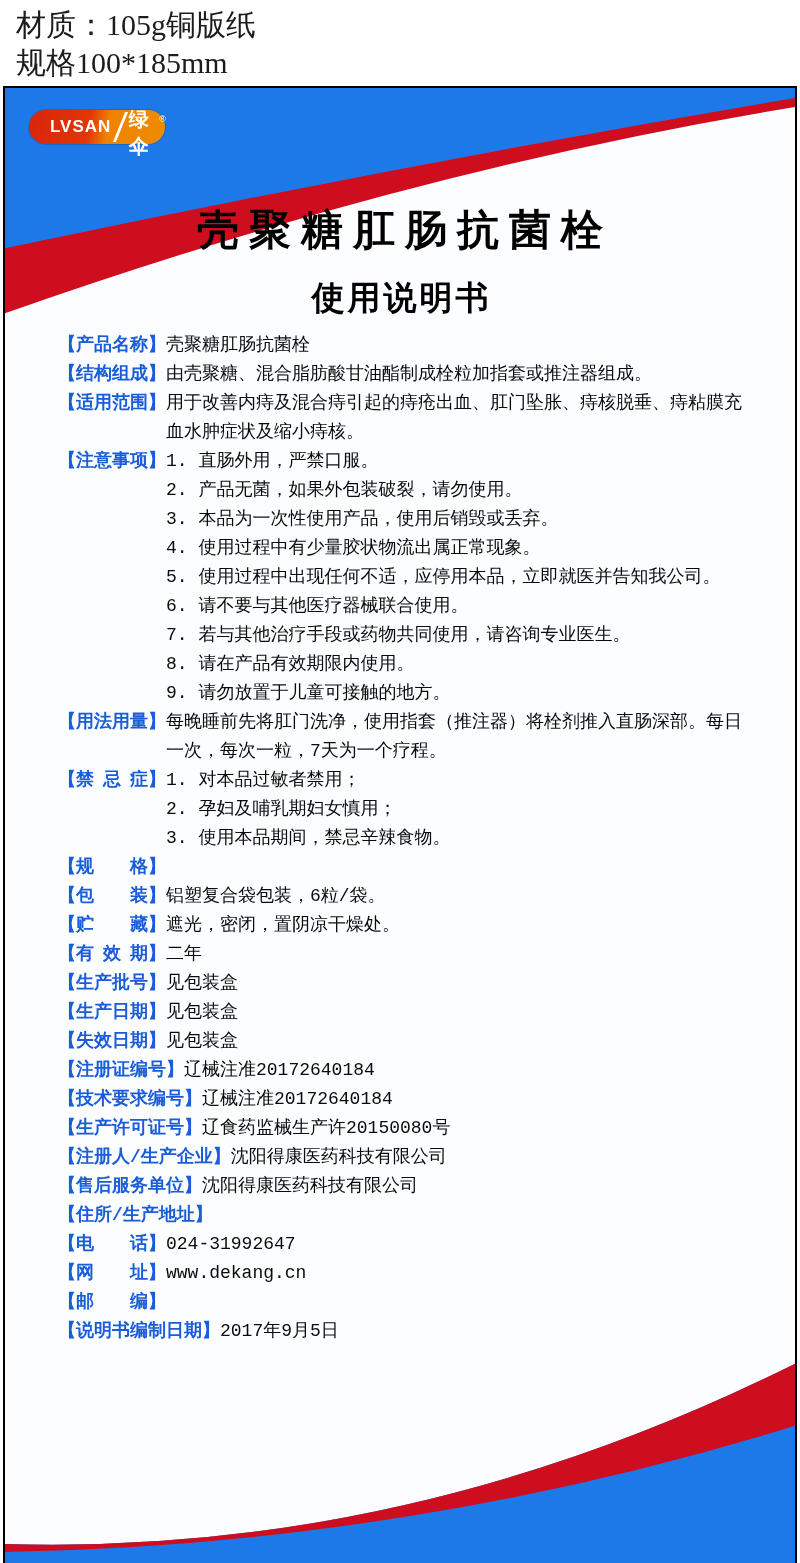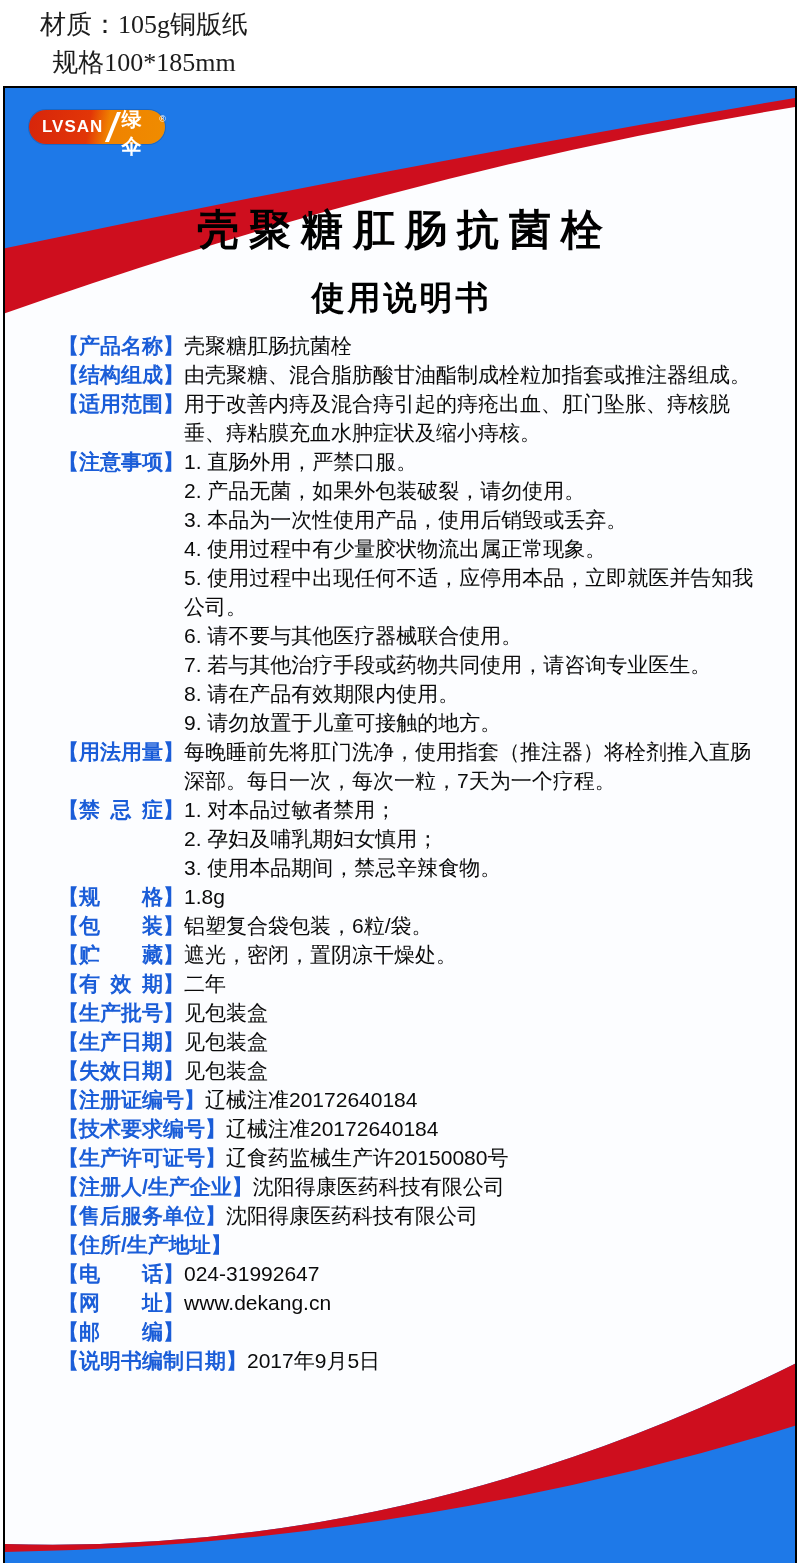--- a/index.html
+++ b/index.html
@@ -1,44 +1,44 @@
 <!DOCTYPE html>
 <html><head>
 <meta charset="utf-8">
 <style>
   html,body{margin:0;padding:0;background:#ffffff;}
   #page{position:relative;width:800px;height:1563px;background:#ffffff;overflow:hidden;
         font-family:"Liberation Sans","DejaVu Sans",sans-serif;}
 
   
-  .proof-note{position:absolute;left:40px;top:6px;color:#1c1c1c;
+  .proof-note{position:absolute;left:16px;top:6px;color:#1c1c1c;
               font-family:"Liberation Serif","DejaVu Serif",serif;
-              font-size:26px;line-height:38px;text-align:center;}
+              font-size:30px;line-height:38px;}
 
   
   #panel{position:absolute;left:3px;top:86px;width:790px;height:1477px;
          border:2px solid #000;border-bottom:none;background:#1E79E8;overflow:hidden;}
   #panel svg{position:absolute;left:0;top:0;width:100%;height:100%;display:block;}
 
   
   .logo{position:absolute;left:24px;top:22px;width:136px;height:34px;border-radius:17px;
         background:linear-gradient(100deg,#D7250B 0%,#E23607 44%,#F08200 58%,#EF8C00 100%);
         display:flex;align-items:center;box-shadow:0 0 0 1px rgba(0,0,0,0.15);}
-  .logo .latin{color:#fff;font-size:17px;font-weight:700;letter-spacing:1px;padding-left:13px;}
+  .logo .latin{color:#fff;font-size:17px;font-weight:700;letter-spacing:1px;padding-left:21px;}
   .logo .slash{width:5px;height:30px;background:#fff;transform:skewX(-22deg);margin:0 6px 0 8px;}
   .logo .cn{color:#fff;font-size:20px;font-weight:700;letter-spacing:2px;margin-top:12px;}
   .logo .reg{color:#fff;font-size:9px;vertical-align:super;position:relative;top:-8px;left:1px;}
 
   .title{position:absolute;left:0;top:114px;width:100%;text-align:center;color:#000;
          font-size:42px;font-weight:700;letter-spacing:10px;text-indent:10px;}
   .subtitle{position:absolute;left:0;top:188px;width:100%;text-align:center;color:#000;
             font-size:33px;font-weight:700;letter-spacing:3px;text-indent:3px;}
 
   
-  #rows{position:absolute;left:53px;top:243px;width:698px;font-size:21px;line-height:29px;color:#0a0a0a;}
+  #rows{position:absolute;left:53px;top:243px;width:698px;font-size:18px;line-height:29px;color:#0a0a0a;font-family:Liberation Mono, monospace;}
   .row{display:flex;align-items:flex-start;}
   .lbl{color:#1A5DD8;font-weight:600;white-space:pre;flex-shrink:0;}
   .val{white-space:pre-line;flex:1;}
 </style>
 </head>
 <body>
 
 <div id="page">
 
   <div class="proof-note">
@@ -96,21 +96,20 @@
           <span class="val">每晚睡前先将肛门洗净，使用指套（推注器）将栓剂推入直肠深部。每日一次，每次一粒，7天为一个疗程。</span>
         </div>
         <div class="row">
           <span class="lbl">【禁 忌 症】</span>
           <span class="val">1. 对本品过敏者禁用；
 2. 孕妇及哺乳期妇女慎用；
 3. 使用本品期间，禁忌辛辣食物。</span>
         </div>
         <div class="row">
           <span class="lbl">【规  格】</span>
-          <span class="val">1.8g</span>
         </div>
         <div class="row">
           <span class="lbl">【包  装】</span>
           <span class="val">铝塑复合袋包装，6粒/袋。</span>
         </div>
         <div class="row">
           <span class="lbl">【贮  藏】</span>
           <span class="val">遮光，密闭，置阴凉干燥处。</span>
         </div>
         <div class="row">

